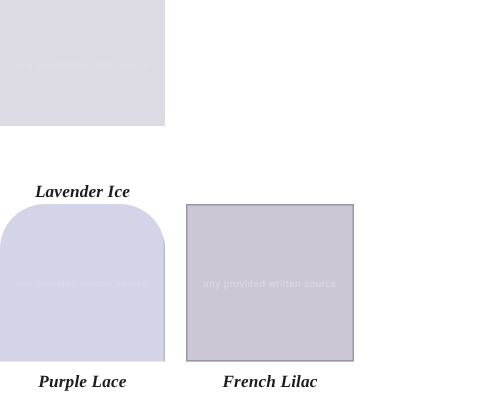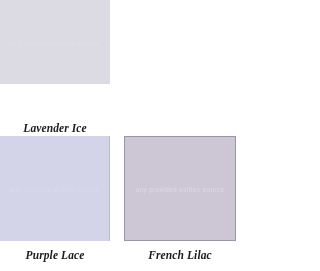--- a/index.html
+++ b/index.html
@@ -28,21 +28,21 @@
   .swatch-cell {
     display: flex;
     flex-direction: column;
     box-sizing: border-box;
     overflow: hidden;
   }
 
   
   .cell-tl { grid-column: 1; grid-row: 1; gap: 38px; }
   .cell-tr { grid-column: 3; grid-row: 1; }
-  .cell-bl { grid-column: 1; grid-row: 2; }
+  .cell-bl { grid-column: 1; grid-row: 2; border-radius: 30px; }
   .cell-br { grid-column: 3; grid-row: 2; }
 
   .gutter-col { grid-column: 2; grid-row: 1 / span 2; background: #ffffff; }
 
   
   .color-chip {
     position: relative;
     width: 100%;
     box-sizing: border-box;
     display: flex;

